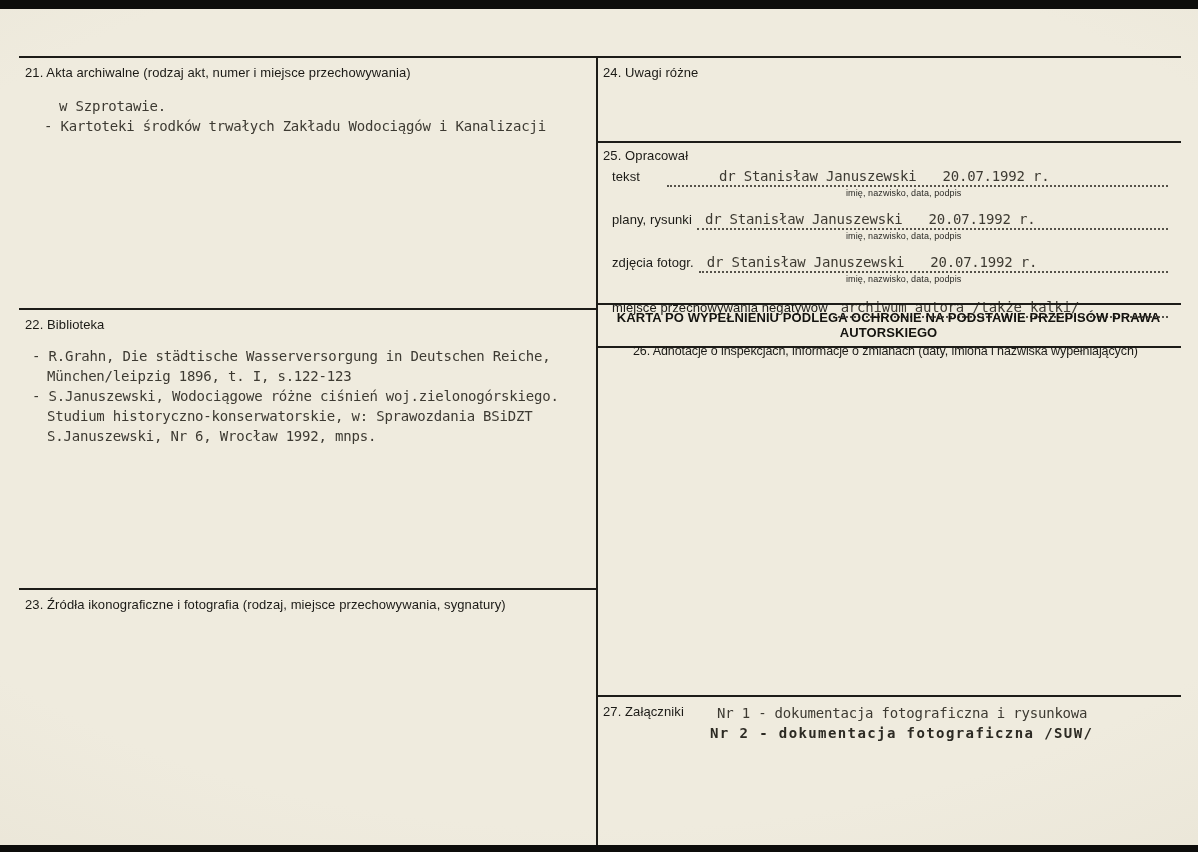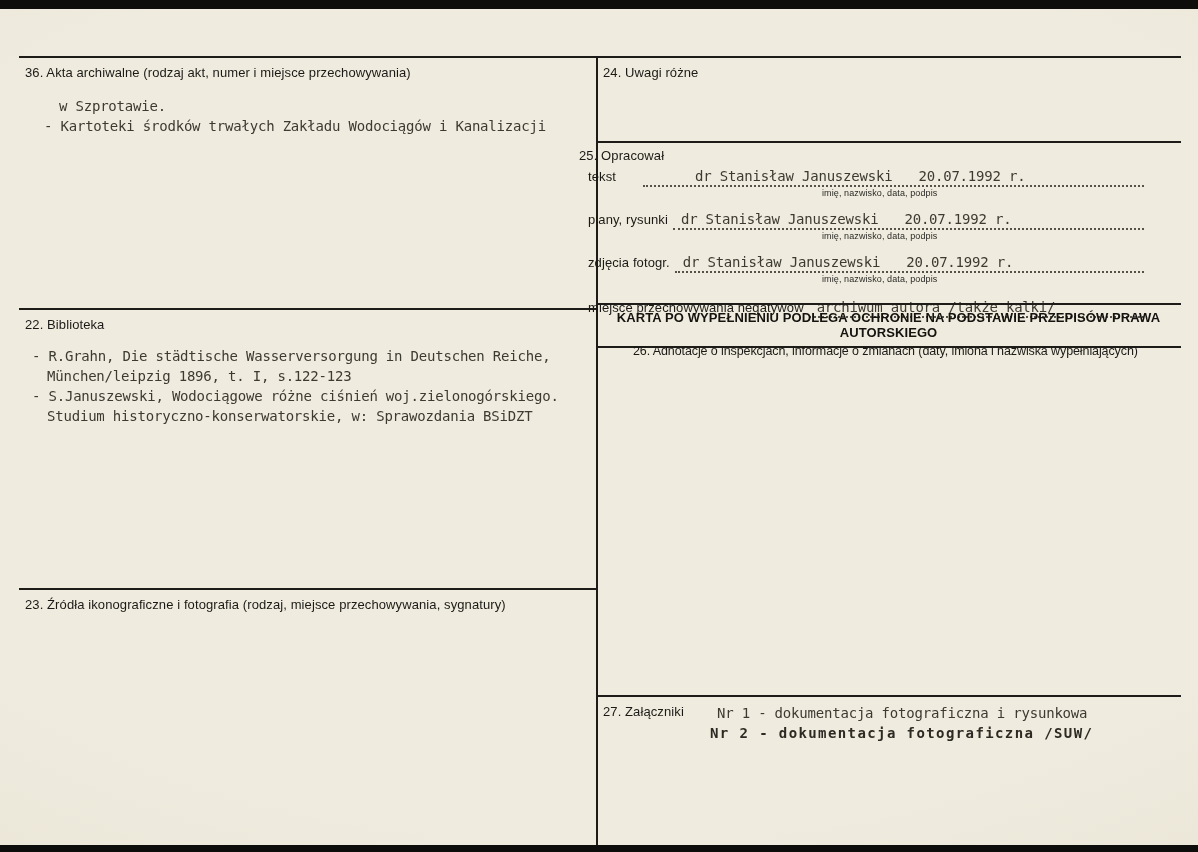--- a/index.html
+++ b/index.html
@@ -70,46 +70,47 @@
   <div class="edge-bar edge-bottom"></div>
 
   <div class="hline" style="left:19px; top:56px; width:1162px;"></div>
   <div class="vline" style="left:596px; top:56px; height:789px;"></div>
   <div class="hline" style="left:19px; top:308px; width:579px;"></div>
   <div class="hline" style="left:19px; top:588px; width:579px;"></div>
   <div class="hline" style="left:596px; top:141px; width:585px;"></div>
   <div class="hline" style="left:596px; top:695px; width:585px;"></div>
 
   <section class="sec" style="left:20px; top:58px; width:576px; height:250px;">
-    <div class="flabel">36. Akta archiwalne (rodzaj akt, numer i miejsce przechowywania)</div>
+    <div class="flabel">21. Akta archiwalne (rodzaj akt, numer i miejsce przechowywania)</div>
     <div class="typed-block" style="margin:16px 0 0 24px;">
       <div class="typed cont">w Szprotawie.</div>
       <div class="typed">- Kartoteki środków trwałych Zakładu Wodociągów i Kanalizacji</div>
     </div>
   </section>
 
   <section class="sec" style="left:20px; top:310px; width:576px; height:278px;">
     <div class="flabel">22. Biblioteka</div>
     <div class="typed-block" style="margin:14px 0 0 12px;">
       <div class="typed">- R.Grahn, Die städtische Wasserversorgung in Deutschen Reiche,</div>
       <div class="typed cont">München/leipzig 1896, t. I, s.122-123</div>
       <div class="typed">- S.Januszewski, Wodociągowe różne ciśnień woj.zielonogórskiego.</div>
       <div class="typed cont">Studium historyczno-konserwatorskie, w: Sprawozdania BSiDZT</div>
+      <div class="typed cont">S.Januszewski, Nr 6, Wrocław 1992, mnps.</div>
     </div>
   </section>
 
   <section class="sec" style="left:20px; top:590px; width:576px; height:255px;">
     <div class="flabel">23. Źródła ikonograficzne i fotografia (rodzaj, miejsce przechowywania, sygnatury)</div>
   </section>
 
   <section class="sec" style="left:598px; top:58px; width:582px; height:83px;">
     <div class="flabel">24. Uwagi różne</div>
   </section>
 
-  <section class="sec" style="left:574px; top:143px; width:582px; height:160px;">
+  <section class="sec" style="left:598px; top:143px; width:582px; height:160px;">
     <div class="flabel" style="padding:5px 10px 0 5px;">25. Opracował</div>
 
     <div class="orow" style="margin-top:4px;gap:22px;">
       <span class="flabel rlabel">tekst</span>
       <span class="leader" style="padding-left:52px;">
         <span class="typed">dr Stanisław Januszewski</span>
         <span class="typed">20.07.1992 r.</span>
       </span>
     </div>
     <div class="caption">imię, nazwisko, data, podpis</div>

